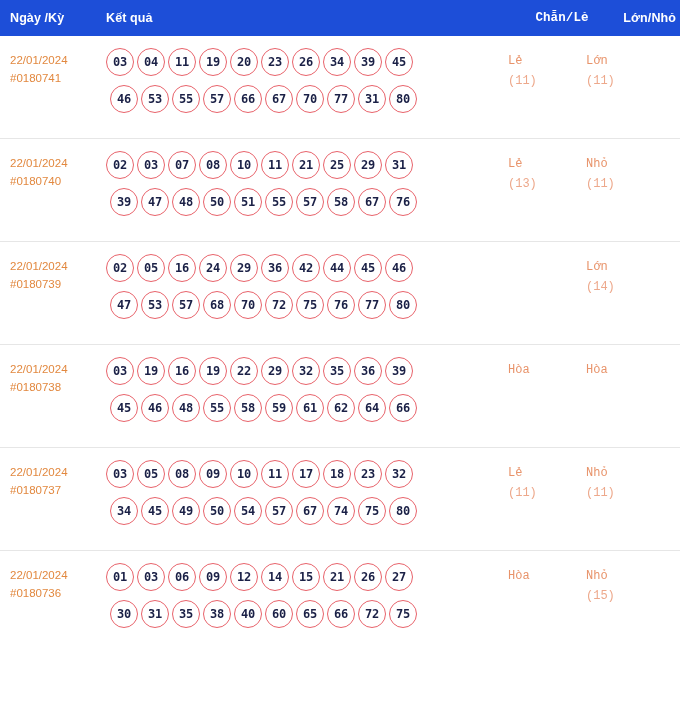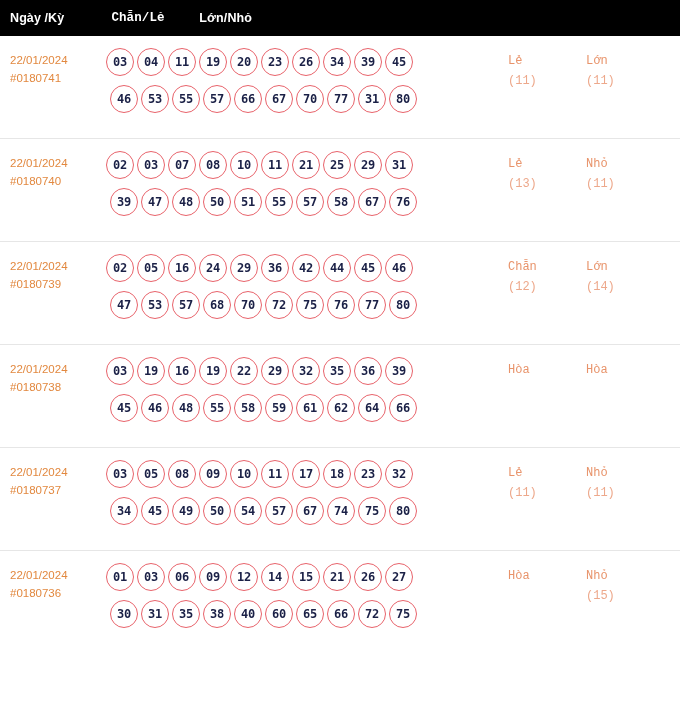--- a/index.html
+++ b/index.html
@@ -12,21 +12,21 @@
   }
   .lottery-table {
     width: 680px;
     background: #ffffff;
   }
   
   .table-header {
     display: flex;
     align-items: center;
     height: 36px;
-    background: #000000;
+    background: #1d4ed8;
     color: #ffffff;
     font-size: 12.5px;
     font-weight: bold;
     letter-spacing: .1px;
   }
   .col-date   { width: 100px; padding-left: 10px; flex: 0 0 100px; }
   .col-result { flex: 1 1 auto; padding-left: 6px; }
   .col-oe     { width: 78px;  flex: 0 0 78px;  text-align: center; font-family: Liberation Mono, monospace; }
   .col-bs     { width: 78px;  flex: 0 0 78px;  text-align: right; }
   .table-header .col-oe { padding-right: 2px; }
@@ -100,20 +100,21 @@
   }
   .verdict-cell .verdict-count:empty { display: none; }
 </style>
 </head>
 <body>
 
 <div class="lottery-table">
 
   <div class="table-header">
     <div class="col-date">Ngày /Kỳ</div>
+    <div class="col-result">Kết quả</div>
     <div class="col-oe">Chẵn/Lẻ</div>
     <div class="col-bs">Lớn/Nhỏ</div>
   </div>
 
   <div id="rows-container">
       <div class="result-row">
         <div class="date-cell"><span>22/01/2024</span><span class="draw-id">#0180741</span></div>
         <div class="balls-cell">
           <div class="ball-line">
             <div class="ball">03</div>
@@ -195,21 +196,20 @@
             <div class="ball">57</div>
             <div class="ball">68</div>
             <div class="ball">70</div>
             <div class="ball">72</div>
             <div class="ball">75</div>
             <div class="ball">76</div>
             <div class="ball">77</div>
             <div class="ball">80</div>
           </div>
         </div>
-        <div class="verdict-cell"><span>Chẵn</span><span class="verdict-count">(12)</span></div>
         <div class="verdict-cell"><span>Lớn</span><span class="verdict-count">(14)</span></div>
       </div>
       <div class="result-row">
         <div class="date-cell"><span>22/01/2024</span><span class="draw-id">#0180738</span></div>
         <div class="balls-cell">
           <div class="ball-line">
             <div class="ball">03</div>
             <div class="ball">19</div>
             <div class="ball">16</div>
             <div class="ball">19</div>

